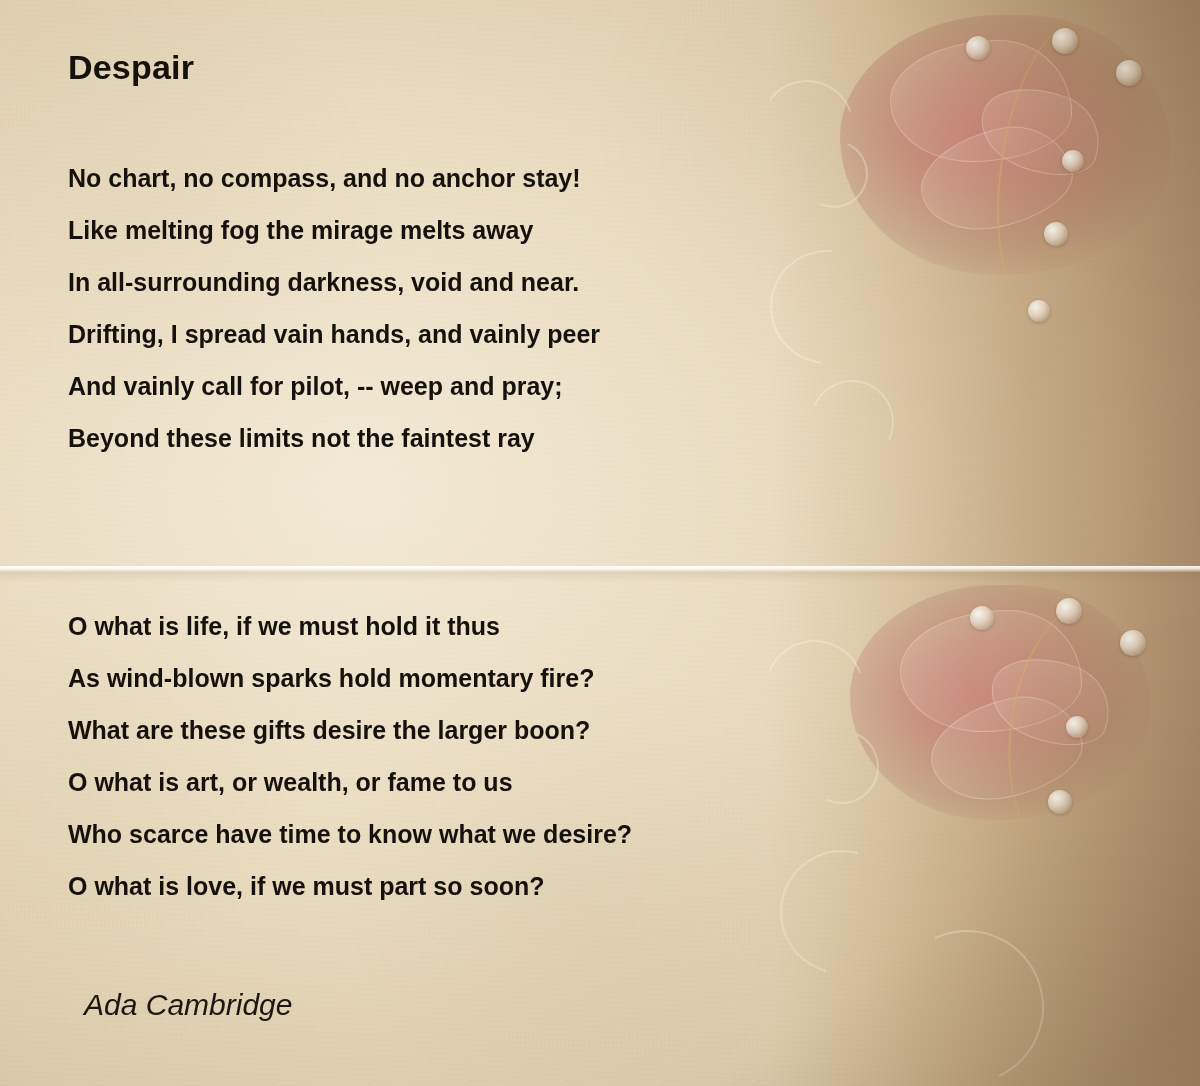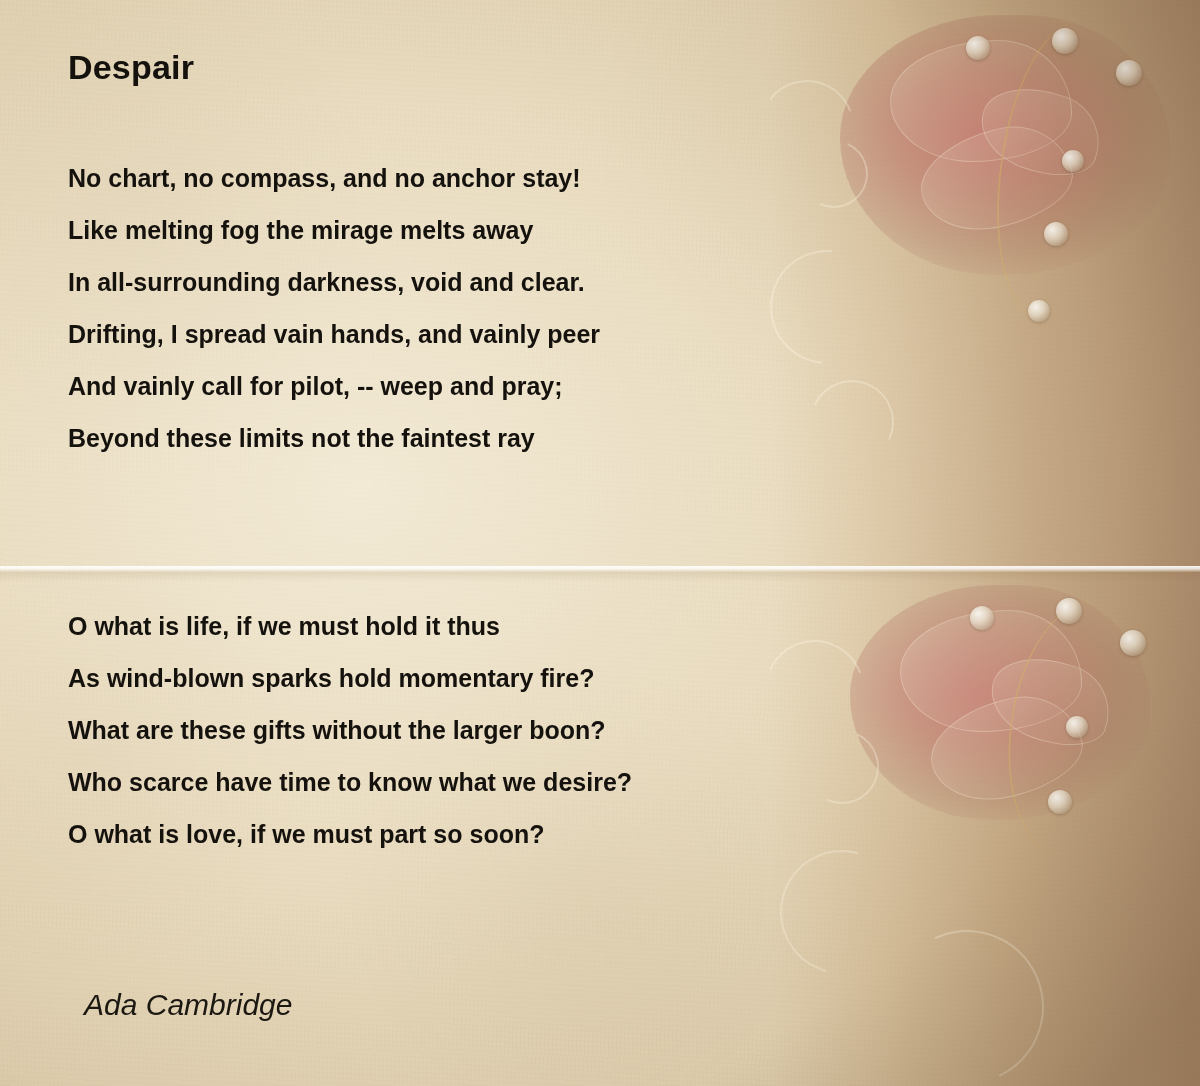--- a/index.html
+++ b/index.html
@@ -201,30 +201,31 @@
   <div class="seam"></div>
   <div class="seam-shadow"></div>
 
   <div class="content">
 
     <div class="poem-title">Despair</div>
 
     <div class="stanza stanza-1">
       <span class="line">No chart, no compass, and no anchor stay!</span>
       <span class="line">Like melting fog the mirage melts away</span>
-      <span class="line">In all-surrounding darkness, void and clear.</span>
+      <span class="line">In all-surrounding darkness, void and near.</span>
       <span class="line">Drifting, I spread vain hands, and vainly peer</span>
       <span class="line">And vainly call for pilot, -- weep and pray;</span>
       <span class="line">Beyond these limits not the faintest ray</span>
     </div>
 
     <div class="stanza stanza-2">
       <span class="line">O what is life, if we must hold it thus</span>
       <span class="line">As wind-blown sparks hold momentary fire?</span>
-      <span class="line">What are these gifts without the larger boon?</span>
+      <span class="line">What are these gifts desire the larger boon?</span>
+      <span class="line">O what is art, or wealth, or fame to us</span>
       <span class="line">Who scarce have time to know what we desire?</span>
       <span class="line">O what is love, if we must part so soon?</span>
     </div>
 
     <div class="author">Ada Cambridge</div>
 
   </div>
 </div>
 
 </body></html>

